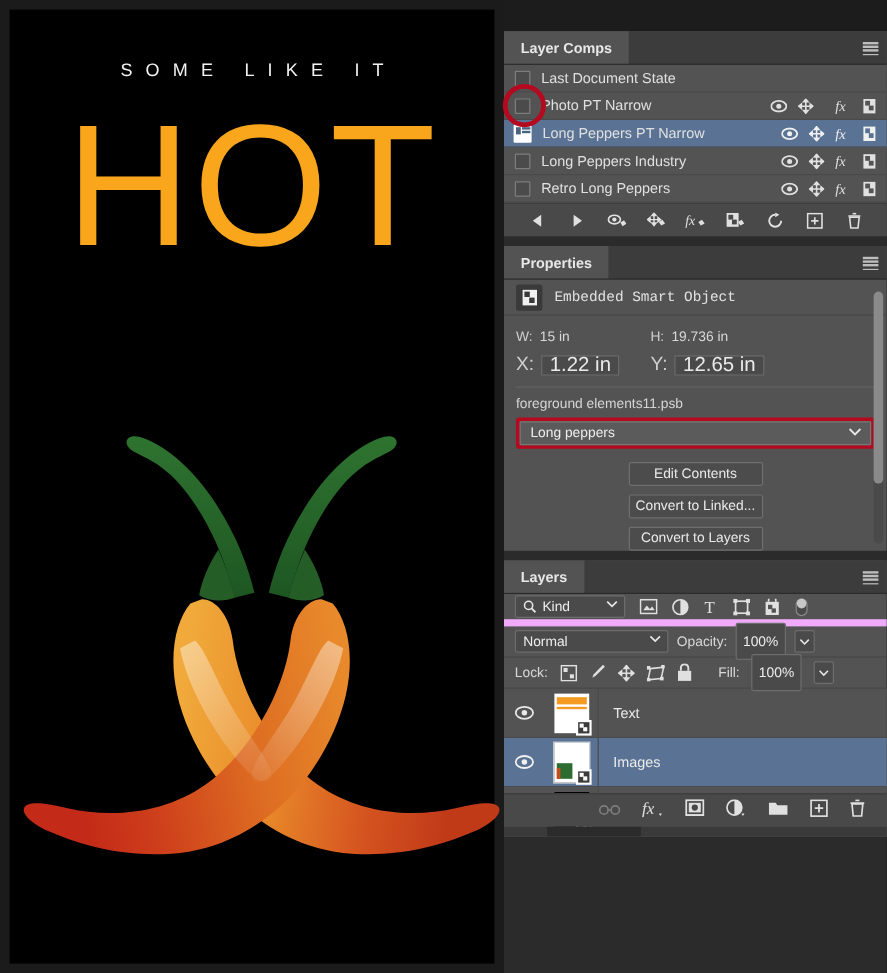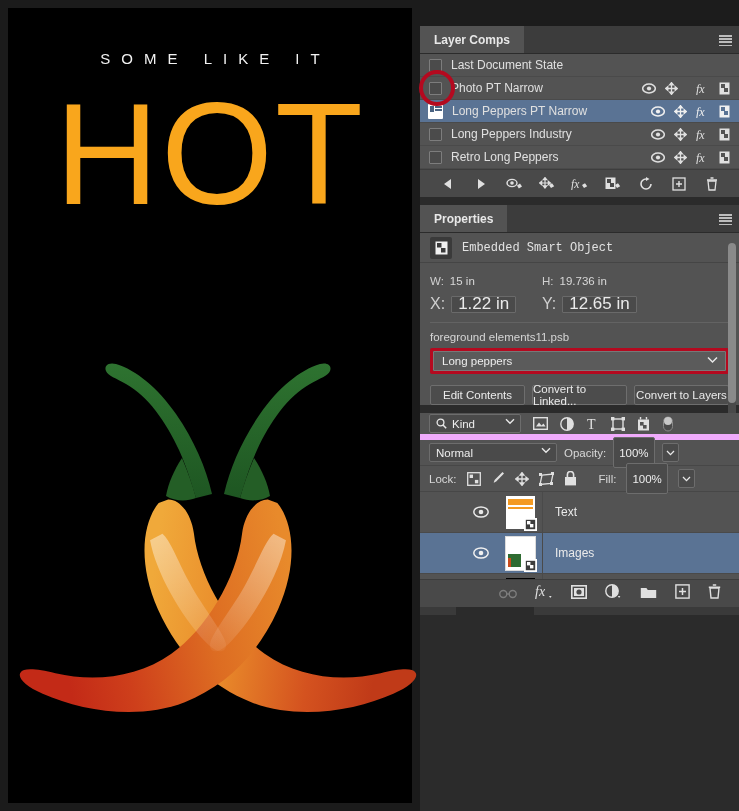--- a/index.html
+++ b/index.html
@@ -133,21 +133,21 @@
 
   .hl-box { border: 3px solid #b4091f; border-radius: 2px; margin-top: 5px; }
   .combo {
     background: #5b5b5b; border: 1px solid #787878; border-radius: 1px;
     height: 20px; display: flex; align-items: center;
     padding: 0 8px; font-size: 11.5px; color: #ededed;
     position: relative;
   }
   .combo .chev { position: absolute; right: 7px; top: 4px; }
 
-  .prop-btns { margin-top: 11px; display: flex; flex-direction: row; align-items: center; gap: 7px; }
+  .prop-btns { margin-top: 11px; display: flex; flex-direction: column; align-items: center; gap: 7px; }
   .pbtn {
     background: #4c4c4c; border: 1px solid #6e6e6e; border-radius: 2px;
     color: #eaeaea; font-size: 11.5px;
     width: 112px; height: 20px;
     display: flex; align-items: center; justify-content: center;
   }
   .prop-scrollbar {
     position: absolute; right: 3px; top: 38px; width: 8px; height: 210px;
     background: #4a4a4a; border-radius: 4px;
   }
@@ -190,21 +190,20 @@
 
   .lock-row {
     height: 26px; display: flex; align-items: center; gap: 10px;
     padding: 0 9px; border-bottom: 1px solid #474747;
   }
 
   .layer-list { background: #535353; }
   .layer-row {
     height: 41px; display: flex; align-items: center;
     border-bottom: 1px solid #4a4a4a;
-    padding-left: 44px;
   }
   .layer-row.selected { background: #5a7394; }
   .eye-cell { width: 34px; display: flex; justify-content: center; align-items: center; flex: none; }
   .thumb-cell { width: 45px; display: flex; justify-content: center; align-items: center; flex: none;
                 border-right: 1px solid #4a4a4a; height: 100%; }
   .lthumb { width: 29px; height: 33px; position: relative; background: #fff; }
   .lthumb.sel-outline { outline: 1px solid #dcdcdc; }
   .lthumb .so-corner {
     position: absolute; right: -2px; bottom: -2px; width: 13px; height: 13px;
     background: #fff; display: flex; align-items: center; justify-content: center;
@@ -534,20 +533,29 @@
       </div>
 
       <div class="prop-scrollbar">
           <i></i>
         </div>
     </div>
 
     <div class="divider-strip"></div>
 
     <div id="layers">
+      <div class="panel-tabbar">
+        <div class="panel-tab">Layers</div>
+        <div class="panel-menu">
+            <i></i>
+            <i></i>
+            <i></i>
+            <i></i>
+          </div>
+      </div>
 
       <div class="filter-row">
         <div class="kind-select">
           <svg width="11" height="11" viewBox="0 0 11 11">
               <circle cx="4.5" cy="4.5" r="3.4" fill="none" stroke="#e8e8e8" stroke-width="1.3"></circle>
               <path d="M7 7 L10.2 10.2" stroke="#e8e8e8" stroke-width="1.5"></path>
             </svg>
           <span>Kind</span>
           <svg class="chev" width="10" height="7" viewBox="0 0 10 7">
               <path d="M1 1.3 L5 5.2 L9 1.3" fill="none" stroke="#e8e8e8" stroke-width="1.4"></path>

